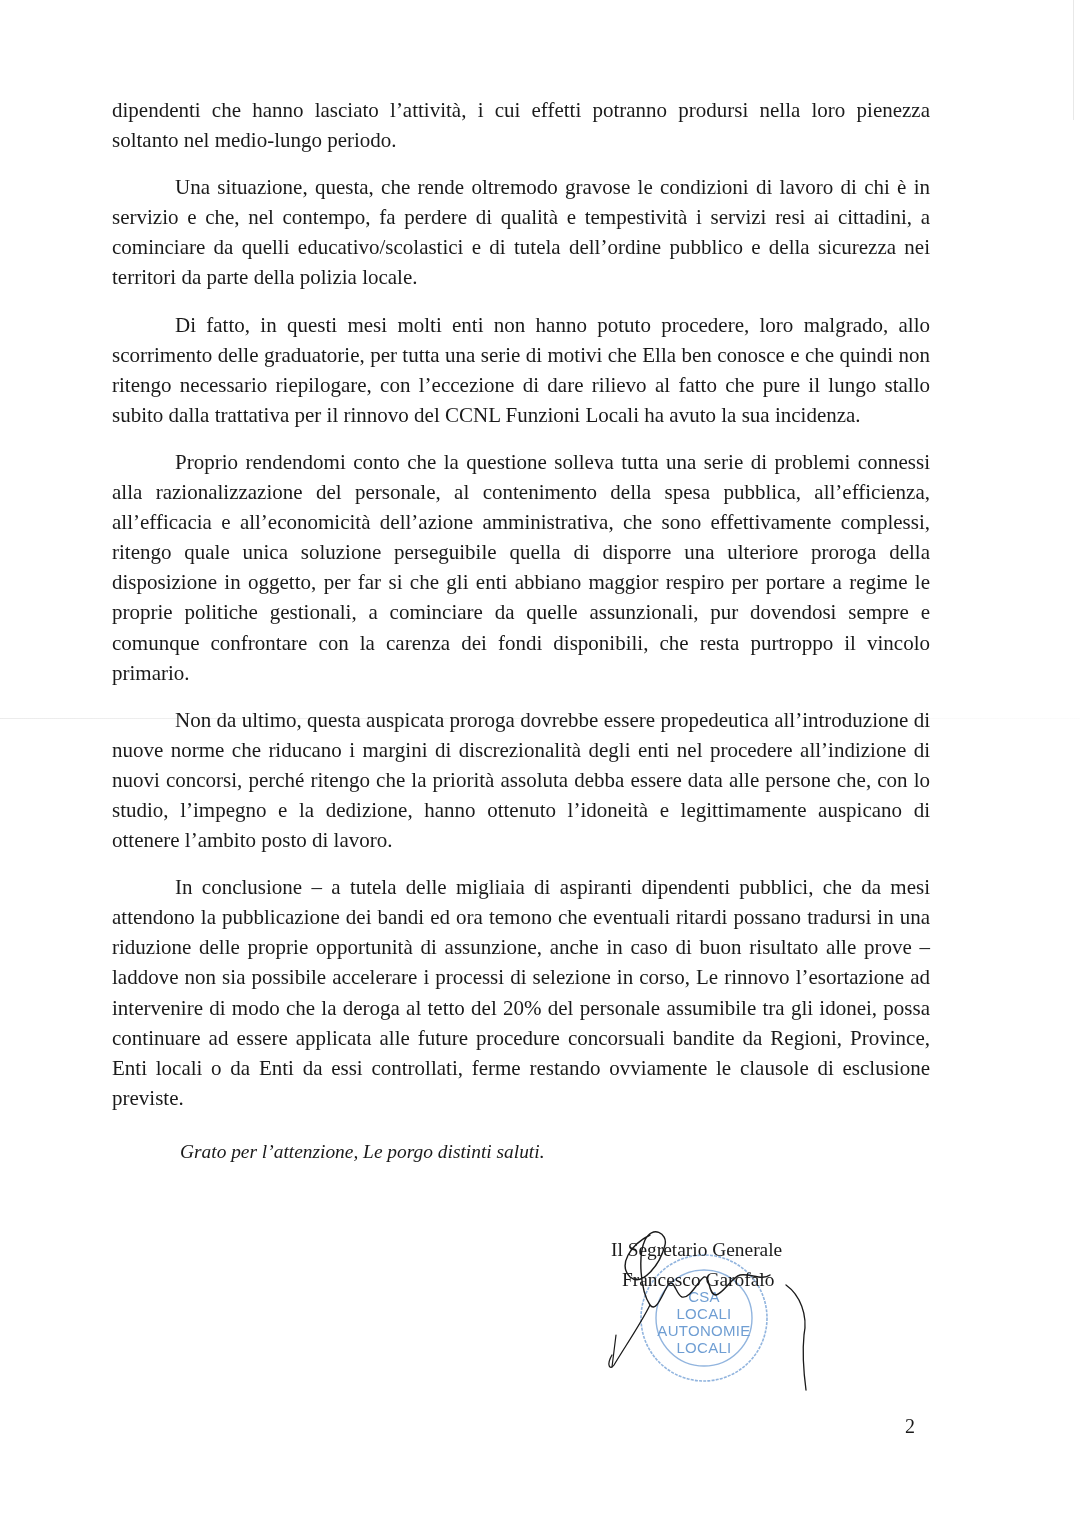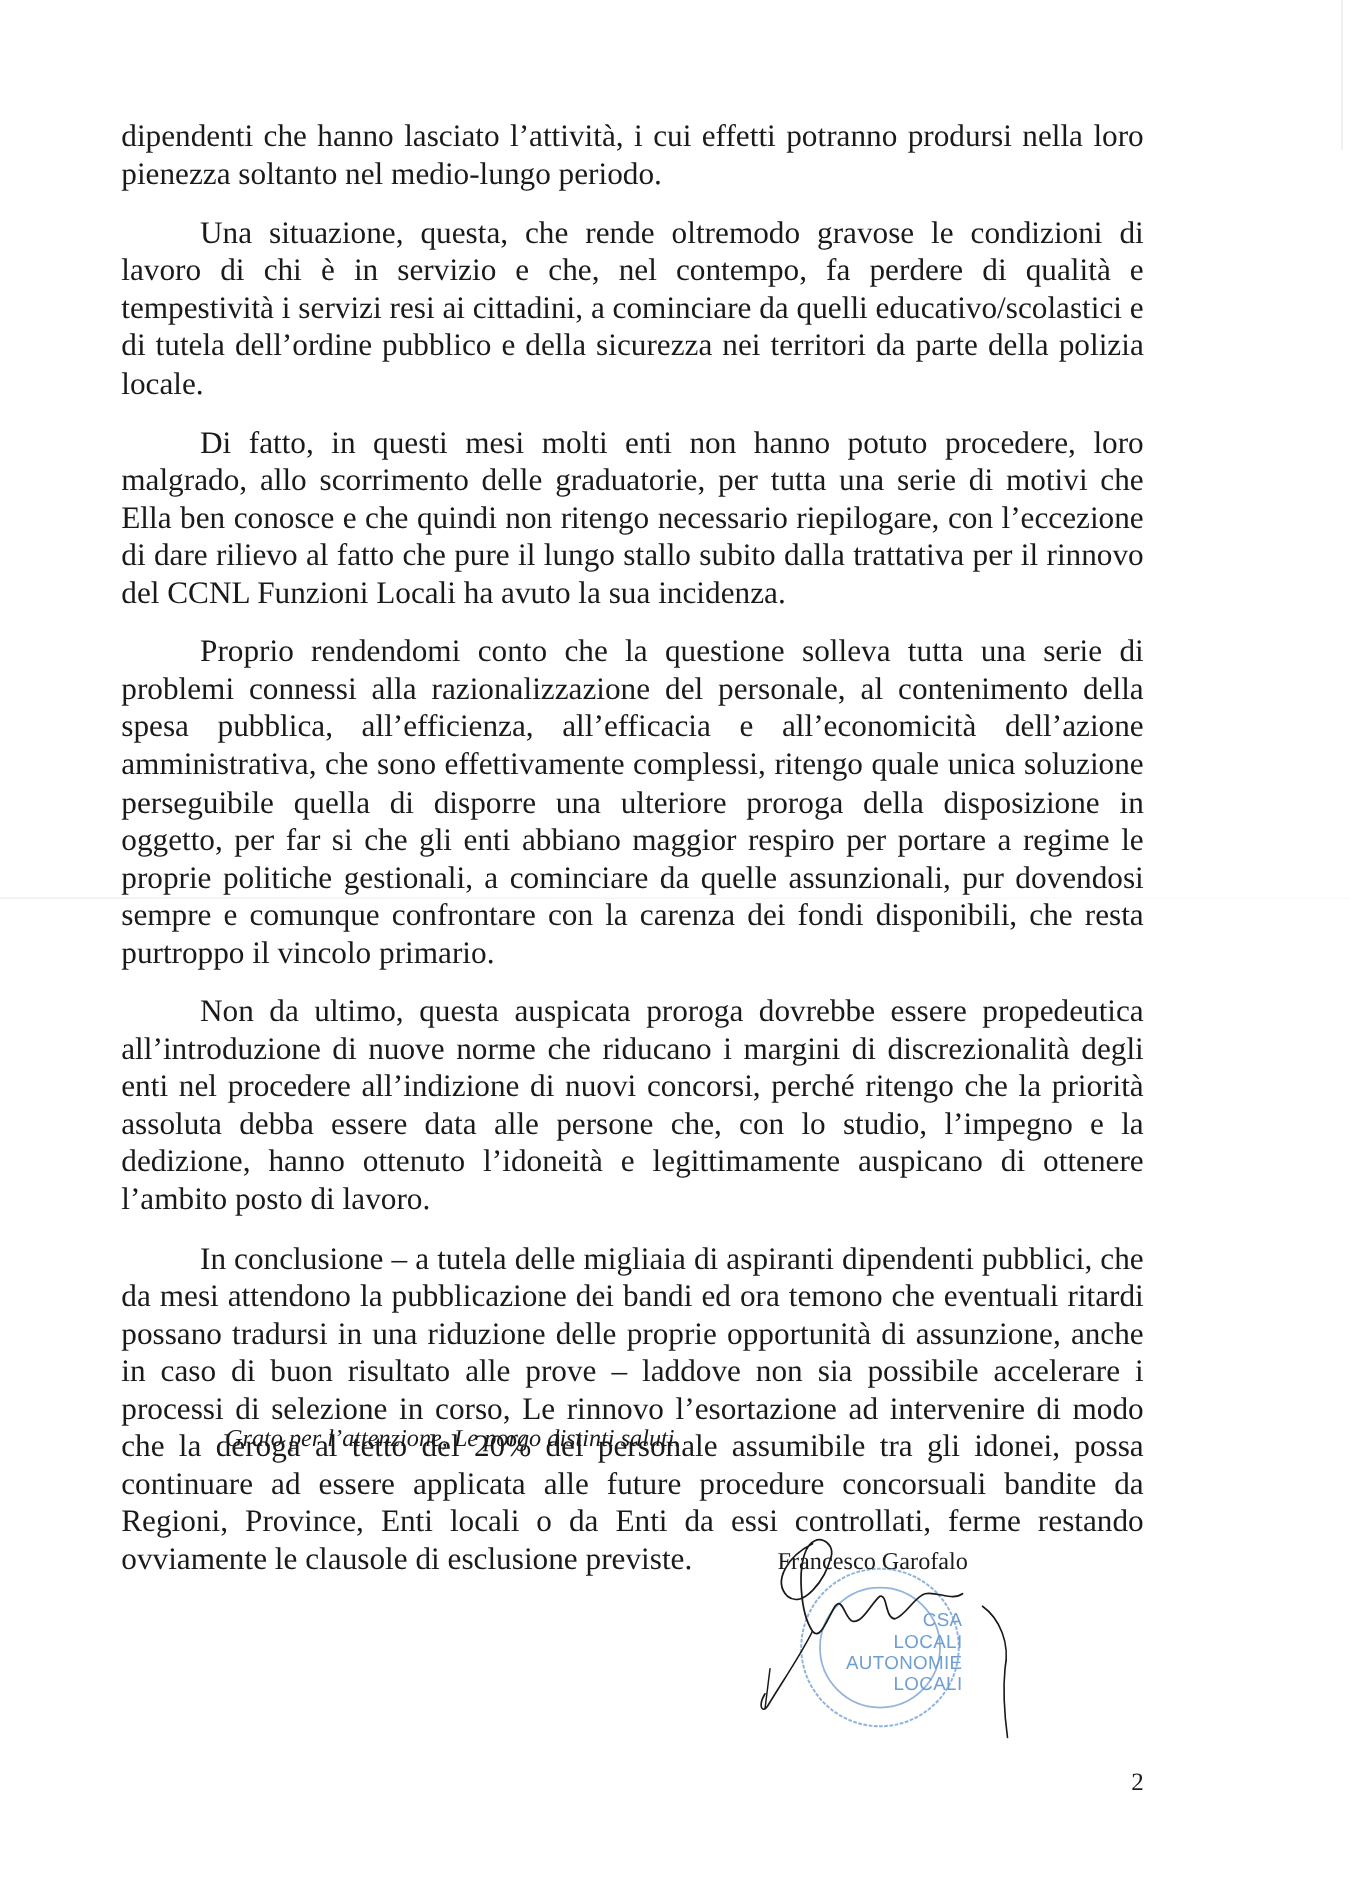--- a/index.html
+++ b/index.html
@@ -11,22 +11,22 @@
   .page { position: absolute; left: 0; top: 0; width: 1080px; height: 1522px; background: #fff; }
   .fold-line {
     position: absolute; left: 0; top: 718px; width: 1080px; height: 1px;
     background: linear-gradient(to right, rgba(200,200,200,0.35), rgba(230,230,230,0.15));
   }
   .right-edge {
     position: absolute; right: 6px; top: 0; width: 1px; height: 120px;
     background: rgba(210,210,210,0.5);
   }
   .body-text {
-    position: absolute; left: 97px; top: 95px; width: 818px;
-    font-size: 25px; line-height: 30.1px;
+    position: absolute; left: 112px; top: 95px; width: 818px;
+    font-size: 21px; line-height: 30.1px;
     text-align: justify;
   }
   .body-text p { margin: 0 0 17px 0; text-indent: 0; }
   .body-text p.indent { text-indent: 63px; }
   .closing {
     position: absolute; left: 180px; top: 1137px;
     font-size: 19.4px; line-height: 30px; font-style: italic;
   }
   .signature-block {
     position: absolute; left: 611px; top: 1235px; width: 230px;
@@ -34,21 +34,21 @@
   }
   .sig-title { display: block; }
   .sig-name { display: block; padding-left: 11px; }
   .stamp {
     position: absolute; left: 638px; top: 1252px; width: 132px; height: 132px;
     z-index: 2;
   }
   .stamp svg { width: 132px; height: 132px; }
   .stamp-text {
     position: absolute; left: 0; top: 0; width: 132px; height: 132px;
-    display: flex; flex-direction: column; align-items: flex-end; justify-content: center;
+    display: flex; flex-direction: column; align-items: center; justify-content: center;
     font-family: "Liberation Sans", "DejaVu Sans", sans-serif;
     color: #6f9ed3; font-size: 15px; line-height: 17px; letter-spacing: 0.3px;
     padding-top: 4px;
   }
   .handwriting {
     position: absolute; left: 590px; top: 1215px; width: 240px; height: 180px; z-index: 4;
     pointer-events: none;
   }
   .page-number {
     position: absolute; left: 905px; top: 1415px;
@@ -80,20 +80,21 @@
     </svg>
     <div class="stamp-text">
       <span>CSA</span>
       <span>LOCALI</span>
       <span>AUTONOMIE</span>
       <span>LOCALI</span>
     </div>
   </div>
 
   <div class="signature-block">
+    <span class="sig-title">Il Segretario Generale</span>
     <span class="sig-name">Francesco Garofalo</span>
   </div>
 
   <svg class="handwriting" viewBox="0 0 240 180">
     <path d="M60 20 C 40 30, 28 50, 40 62 C 52 72, 70 50, 75 30 C 78 18, 62 10, 55 25 C 48 40, 50 75, 60 90 C 66 98, 72 80, 78 70 C 84 62, 86 80, 92 82 C 100 84, 108 66, 114 62 C 120 60, 118 80, 126 80 C 134 78, 142 62, 150 60 C 160 58, 172 66, 180 60" fill="none" stroke="#1a1a1a" stroke-width="1.4" stroke-linecap="round"></path>
     <path d="M60 90 C 50 110, 36 130, 24 150 C 20 156, 16 150, 22 140" fill="none" stroke="#1a1a1a" stroke-width="1.3" stroke-linecap="round"></path>
     <path d="M26 120 L 22 152" fill="none" stroke="#1a1a1a" stroke-width="1.2" stroke-linecap="round"></path>
     <path d="M196 70 C 210 80, 218 100, 214 120 C 212 140, 214 160, 216 175" fill="none" stroke="#1a1a1a" stroke-width="1.3" stroke-linecap="round"></path>
   </svg>
 

